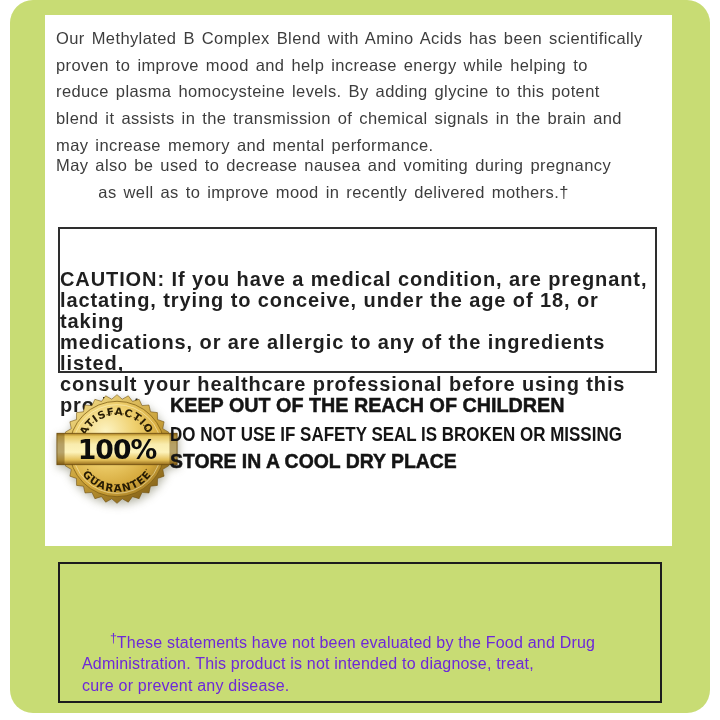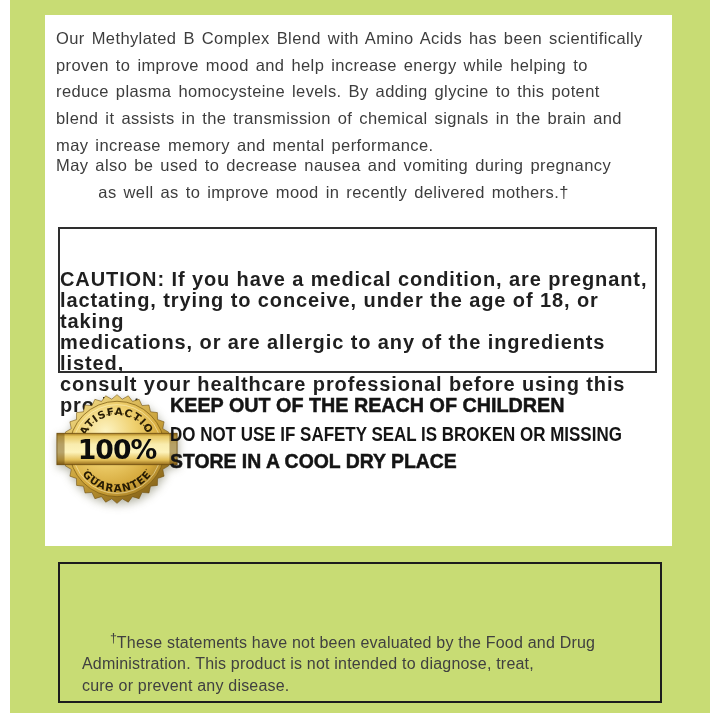--- a/index.html
+++ b/index.html
@@ -6,20 +6,21 @@
   body {
     width:720px; height:720px;
     background:#ffffff;
     font-family:"Liberation Sans", sans-serif;
     position:relative;
     overflow:hidden;
   }
   .label {
     position:absolute; left:10px; top:0; width:700px; height:713px;
     background:#c8dc74;
+    border-radius:23px;
   }
   .panel {
     position:absolute; left:35px; top:15px; width:627px; height:531px;
     background:#ffffff;
   }
   .desc {
     position:absolute; left:11px;
     color:#3d3d3d;
     font-size:16.5px; line-height:26.7px;
     letter-spacing:0.4px; word-spacing:2px;
@@ -74,21 +75,21 @@
     color:#272727; white-space:pre;
   }
   .disclaimer-box {
     position:absolute; left:48px; top:562px;
     width:600px; height:137px;
     border:2px solid #1d1d1d;
   }
   .disclaimer-text {
     margin:42px 0 0 22px;
     font-size:16px; line-height:21.5px;
-    color:#404040; letter-spacing:0.2px;
+    color:#6d28d9; letter-spacing:0.2px;
     white-space:pre;
   }
   .dagger { font-size:12.5px; vertical-align:6px; letter-spacing:0; }
 </style>
 </head>
 <body>
 
 <div class="label">
 
   <div class="panel">

